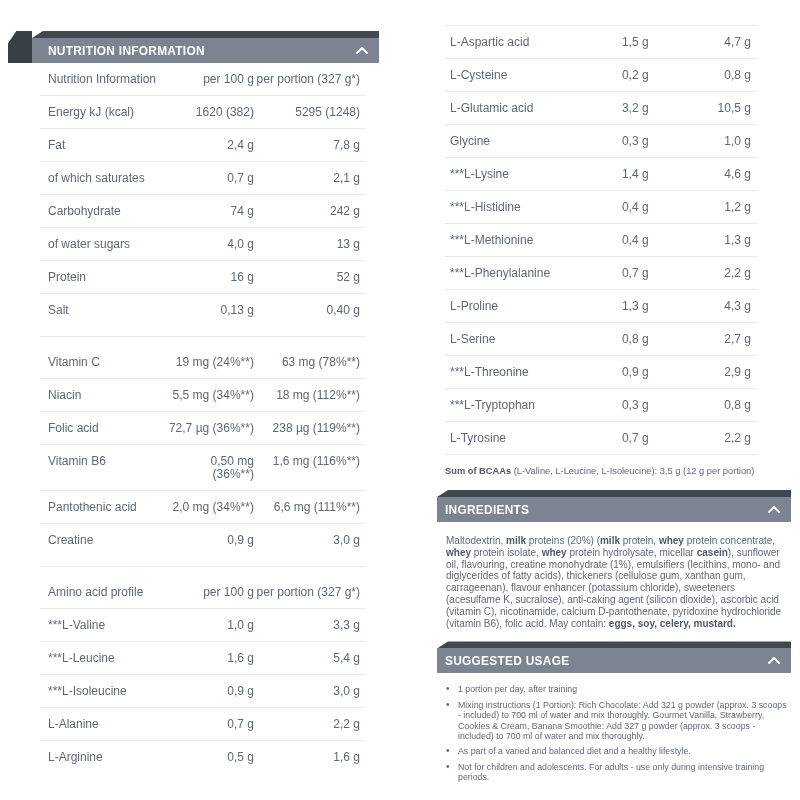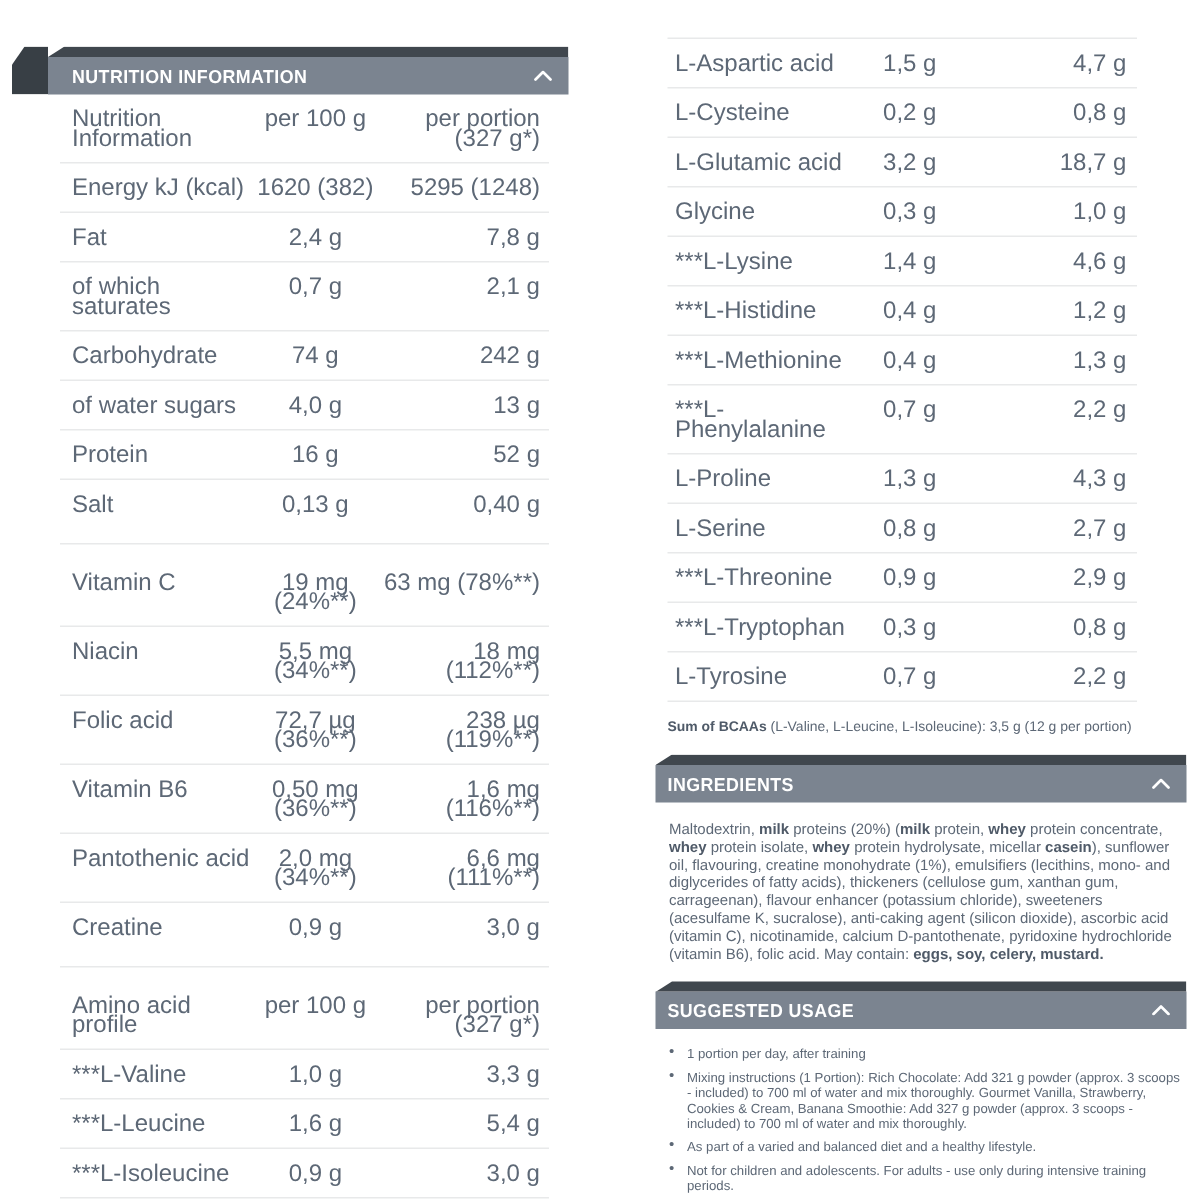--- a/index.html
+++ b/index.html
@@ -42,27 +42,27 @@
     color:#ffffff;font-weight:bold;font-size:12.5px;letter-spacing:.3px;
     transform:scaleX(.95);transform-origin:left center;white-space:nowrap;
   }
   .chev{display:block;}
 
   
   .ntable{margin-left:32px;width:326px;}
   .rtable{margin-left:8px;width:313px;margin-top:25px;border-top:1px solid var(--sep);border-bottom:1px solid var(--sep);}
   .nt-row{
     display:grid;grid-template-columns:38% 28% 34%;
-    font-size:16px;line-height:13px;
+    font-size:12px;line-height:13px;
     padding:9.5px 6px 9.5px 8px;
   }
   .rtable .nt-row{padding:9.5px 7px 9.5px 5px;}
   .nt-row + .nt-row{border-top:1px solid var(--sep);}
   .cell-label{text-align:left;}
-  .cell-100{text-align:center;}
+  .cell-100{text-align:right;}
   .cell-portion{text-align:right;}
   .gap-top{padding-top:19px;}
   .gap-bottom{padding-bottom:19px;}
 
   
   .footnote{margin:11px 0 0 8px;font-size:9.3px;line-height:12px;}
   .bcaa{margin:10px 0 0 8px;font-size:9.3px;line-height:12px;}
   .bcaa b,.ing-text b{font-weight:bold;color:var(--txt-bold);}
   .ing-bar{margin-top:13px;}
   .ing-text{margin:13px 2px 0 9px;font-size:10px;line-height:1.18;}
@@ -206,21 +206,21 @@
         <span class="cell-portion">4,7 g</span>
       </div>
       <div class="nt-row">
         <span class="cell-label">L-Cysteine</span>
         <span class="cell-100">0,2 g</span>
         <span class="cell-portion">0,8 g</span>
       </div>
       <div class="nt-row">
         <span class="cell-label">L-Glutamic acid</span>
         <span class="cell-100">3,2 g</span>
-        <span class="cell-portion">18,7 g</span>
+        <span class="cell-portion">10,5 g</span>
       </div>
       <div class="nt-row">
         <span class="cell-label">Glycine</span>
         <span class="cell-100">0,3 g</span>
         <span class="cell-portion">1,0 g</span>
       </div>
       <div class="nt-row">
         <span class="cell-label">***L-Lysine</span>
         <span class="cell-100">1,4 g</span>
         <span class="cell-portion">4,6 g</span>

